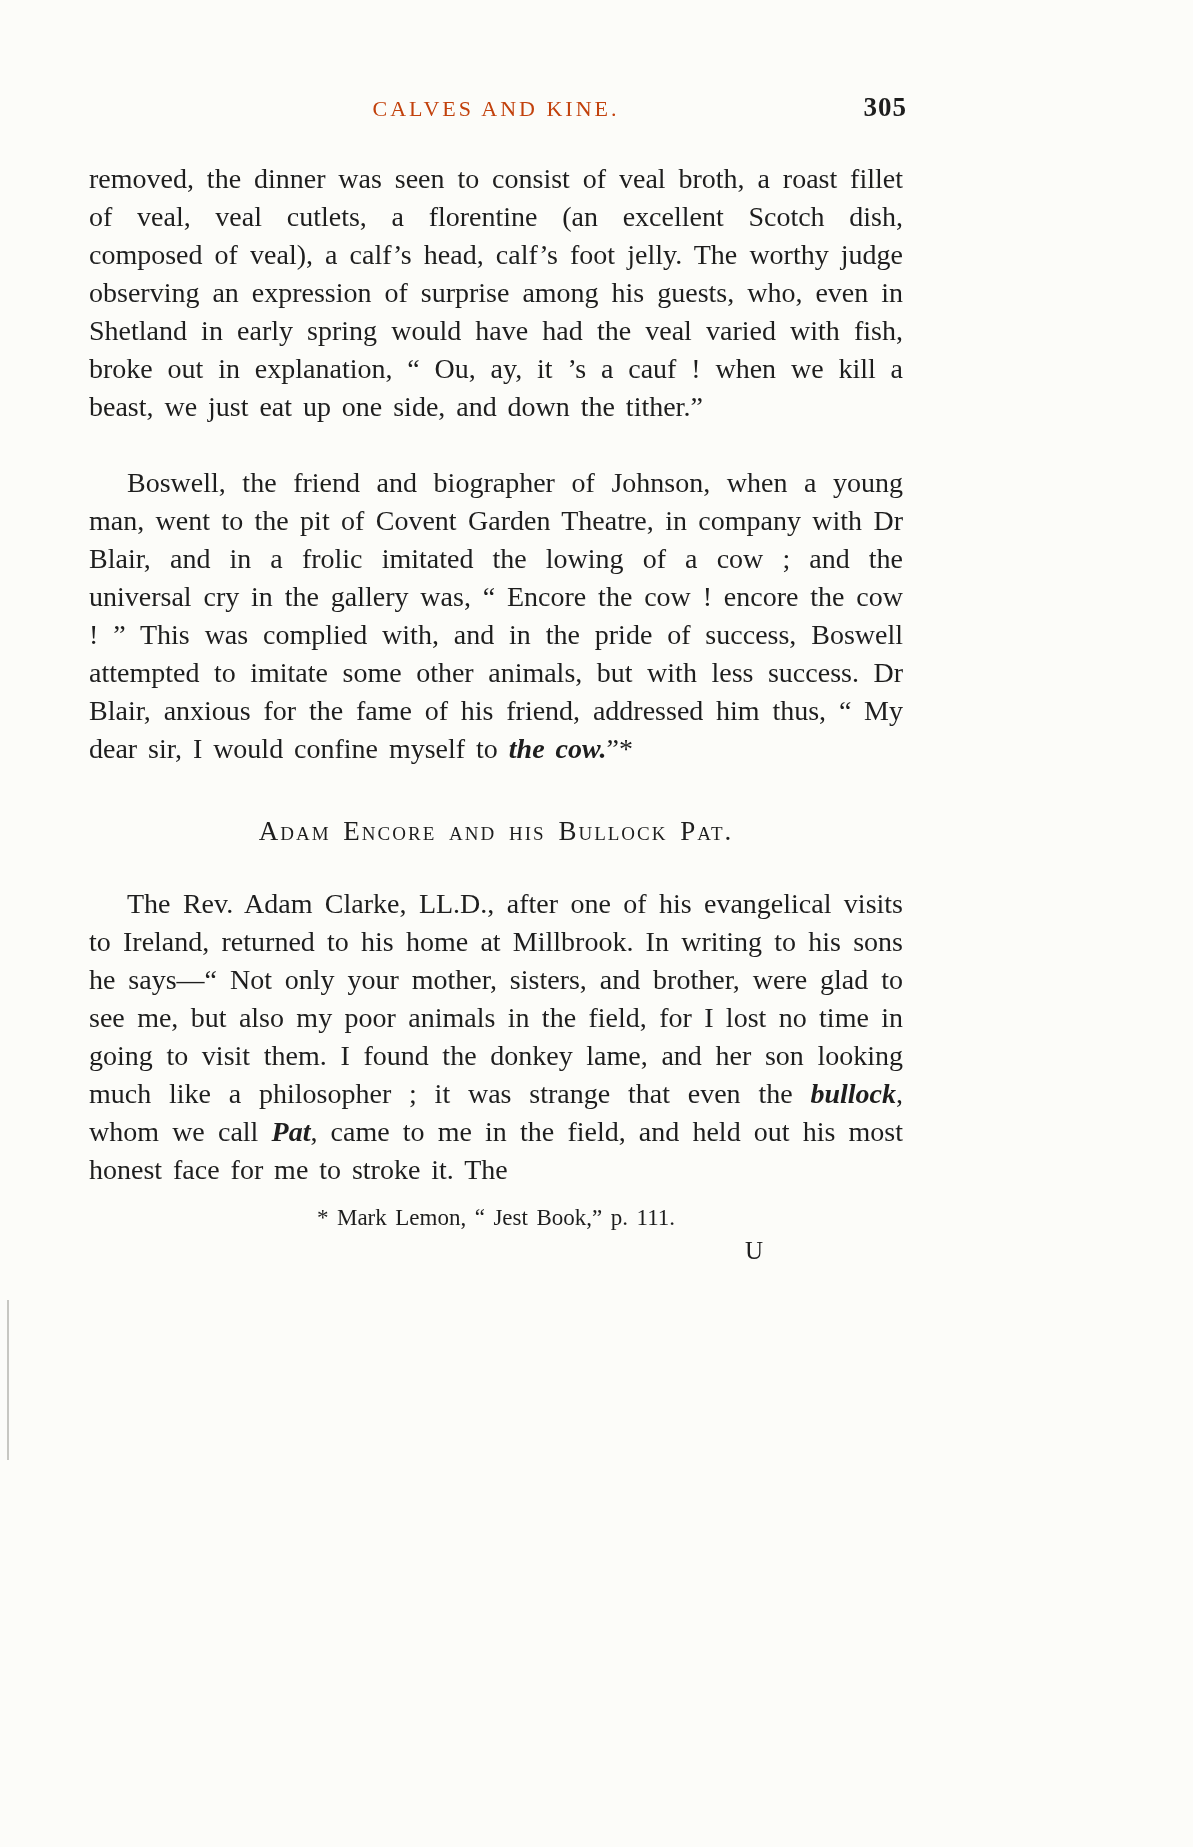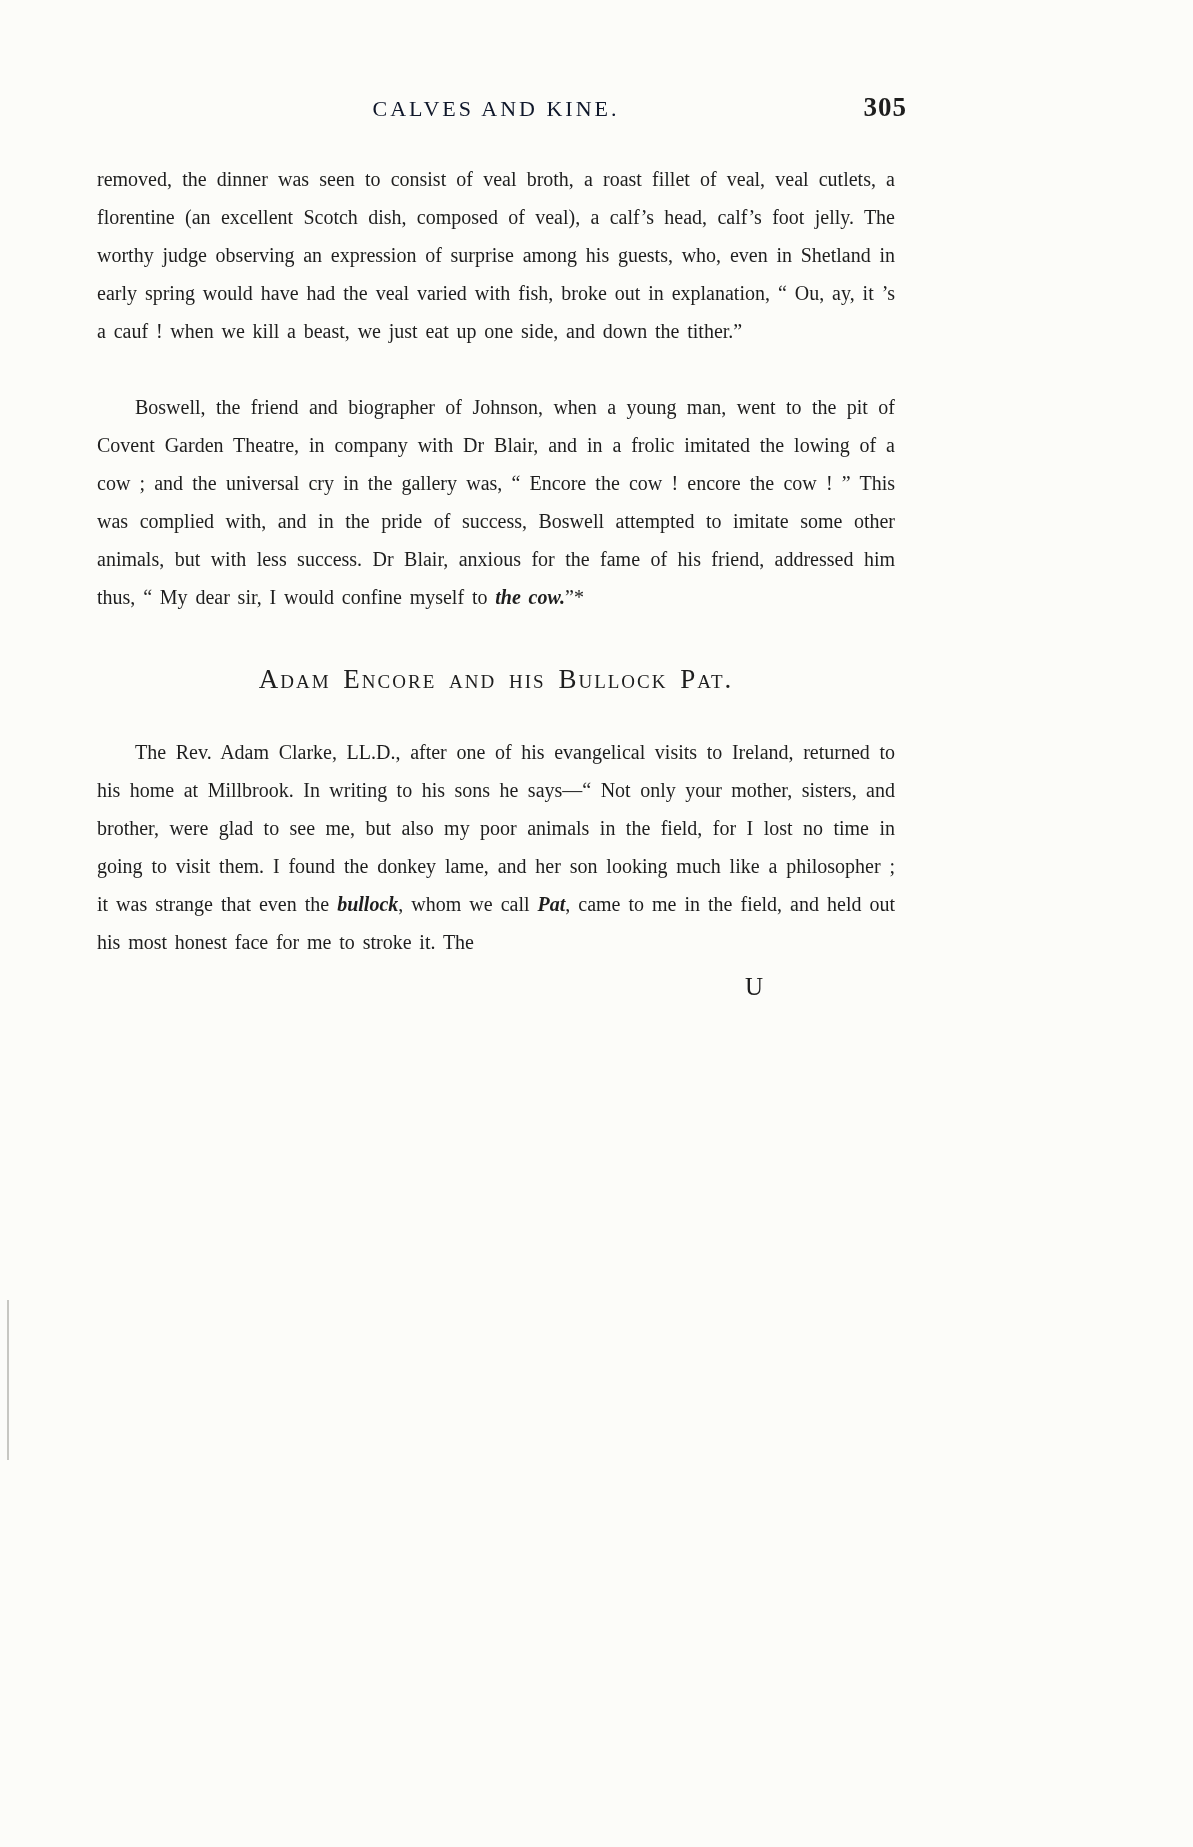--- a/index.html
+++ b/index.html
@@ -27,33 +27,33 @@
   .running-head {
     position: relative;
     margin-top: 96px;
     height: 30px;
   }
   .running-title {
     display: block;
     text-align: center;
     font-size: 22px;
     letter-spacing: 3px;
-    color: #0f172a;
+    color: #c2410c;
   }
   .page-number {
     position: absolute;
     right: 0;
     top: -4px;
     font-size: 27px;
     letter-spacing: 1px;
     font-weight: bold;
   }
   .para {
-    margin: 12px;
-    font-size: 20px;
+    margin: 4px;
+    font-size: 28px;
     line-height: 38px;
     text-align: justify;
     word-spacing: 0.14em;
   }
   .para.first {
     margin-top: 34px;
     text-indent: 0;
   }
   .para.indent {
     text-indent: 38px;
@@ -110,17 +110,18 @@
     </div>
 
     <p class="para first"><span>removed, the dinner was seen to consist of veal broth, a roast fillet of veal, veal cutlets, a florentine (an excellent Scotch dish, composed of veal), a calf’s head, calf’s foot jelly. The worthy judge observing an expression of surprise among his guests, who, even in Shetland in early spring would have had the veal varied with fish, broke out in explanation, “ Ou, ay, it ’s a cauf ! when we kill a beast, we just eat up one side, and down the tither.”</span></p>
 
     <p class="para indent spaced"><span>Boswell, the friend and biographer of Johnson, when a young man, went to the pit of Covent Garden Theatre, in company with Dr Blair, and in a frolic imitated the lowing of a cow ; and the universal cry in the gallery was, “ Encore the cow ! encore the cow ! ” This was complied with, and in the pride of success, Boswell attempted to imitate some other animals, but with less success. Dr Blair, anxious for the fame of his friend, addressed him thus, “ My dear sir, I would confine myself to </span><span class="italic">the cow.</span><span>”*</span></p>
 
     <h2 class="section-heading">Adam Encore and his Bullock Pat.</h2>
 
     <p class="para indent"><span>The Rev. Adam Clarke, LL.D., after one of his evangelical visits to Ireland, returned to his home at Millbrook. In writing to his sons he says—“ Not only your mother, sisters, and brother, were glad to see me, but also my poor animals in the field, for I lost no time in going to visit them. I found the donkey lame, and her son looking much like a philosopher ; it was strange that even the </span><span class="italic">bullock</span><span>, whom we call </span><span class="italic">Pat</span><span>, came to me in the field, and held out his most honest face for me to stroke it. The</span></p>
 
+    <div class="footnote">* Mark Lemon, “ Jest Book,” p. 111.</div>
 
     <div class="signature-mark">U</div>
 
   </div>
 </div>
 
 </body></html>

